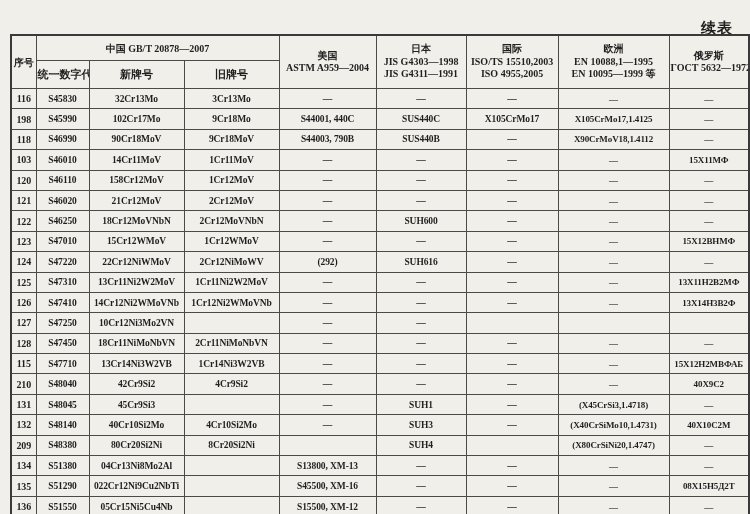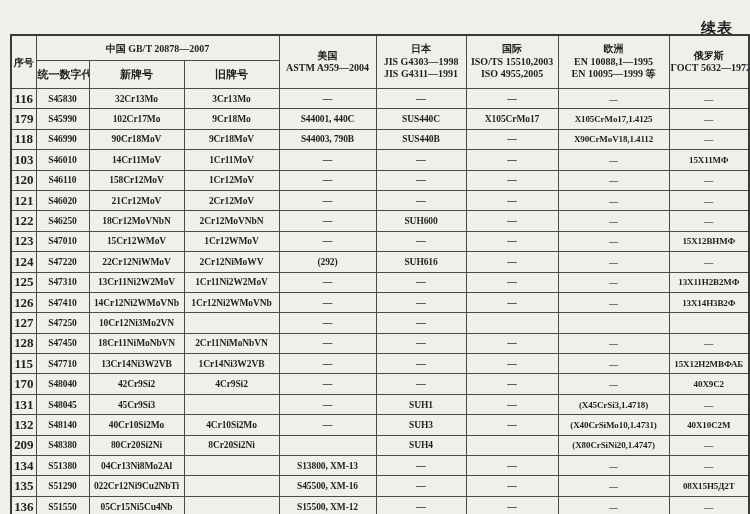--- a/index.html
+++ b/index.html
@@ -38,21 +38,21 @@
   }
   tr.group-row th{height:24px;}
   tr.sub-row th{height:27px;font-size:11px;}
   th .hl{display:block;line-height:1.25;}
   tbody td{
     height:19.4px;
     font-size:9.5px;
     font-weight:bold;
     letter-spacing:-0.1px;
   }
-  tbody td:nth-child(1){font-size:13px;}
+  tbody td:nth-child(1){font-size:10px;}
   tbody td:nth-child(8){font-size:9px;}
   tbody td:nth-child(9){font-size:9px;}
 </style>
 </head>
 <body>
 
 <div class="page">
   <div class="continued">续表</div>
 
   <table>
@@ -107,21 +107,21 @@
           <td>S45830</td>
           <td>32Cr13Mo</td>
           <td>3Cr13Mo</td>
           <td>—</td>
           <td>—</td>
           <td>—</td>
           <td>—</td>
           <td>—</td>
         </tr>
         <tr>
-          <td>179</td>
+          <td>198</td>
           <td>S45990</td>
           <td>102Cr17Mo</td>
           <td>9Cr18Mo</td>
           <td>S44001, 440C</td>
           <td>SUS440C</td>
           <td>X105CrMo17</td>
           <td>X105CrMo17,1.4125</td>
           <td>—</td>
         </tr>
         <tr>
@@ -250,21 +250,21 @@
           <td>S47710</td>
           <td>13Cr14Ni3W2VB</td>
           <td>1Cr14Ni3W2VB</td>
           <td>—</td>
           <td>—</td>
           <td>—</td>
           <td>—</td>
           <td>15Х12Н2МВФАБ</td>
         </tr>
         <tr>
-          <td>170</td>
+          <td>210</td>
           <td>S48040</td>
           <td>42Cr9Si2</td>
           <td>4Cr9Si2</td>
           <td>—</td>
           <td>—</td>
           <td>—</td>
           <td>—</td>
           <td>40Х9С2</td>
         </tr>
         <tr>

